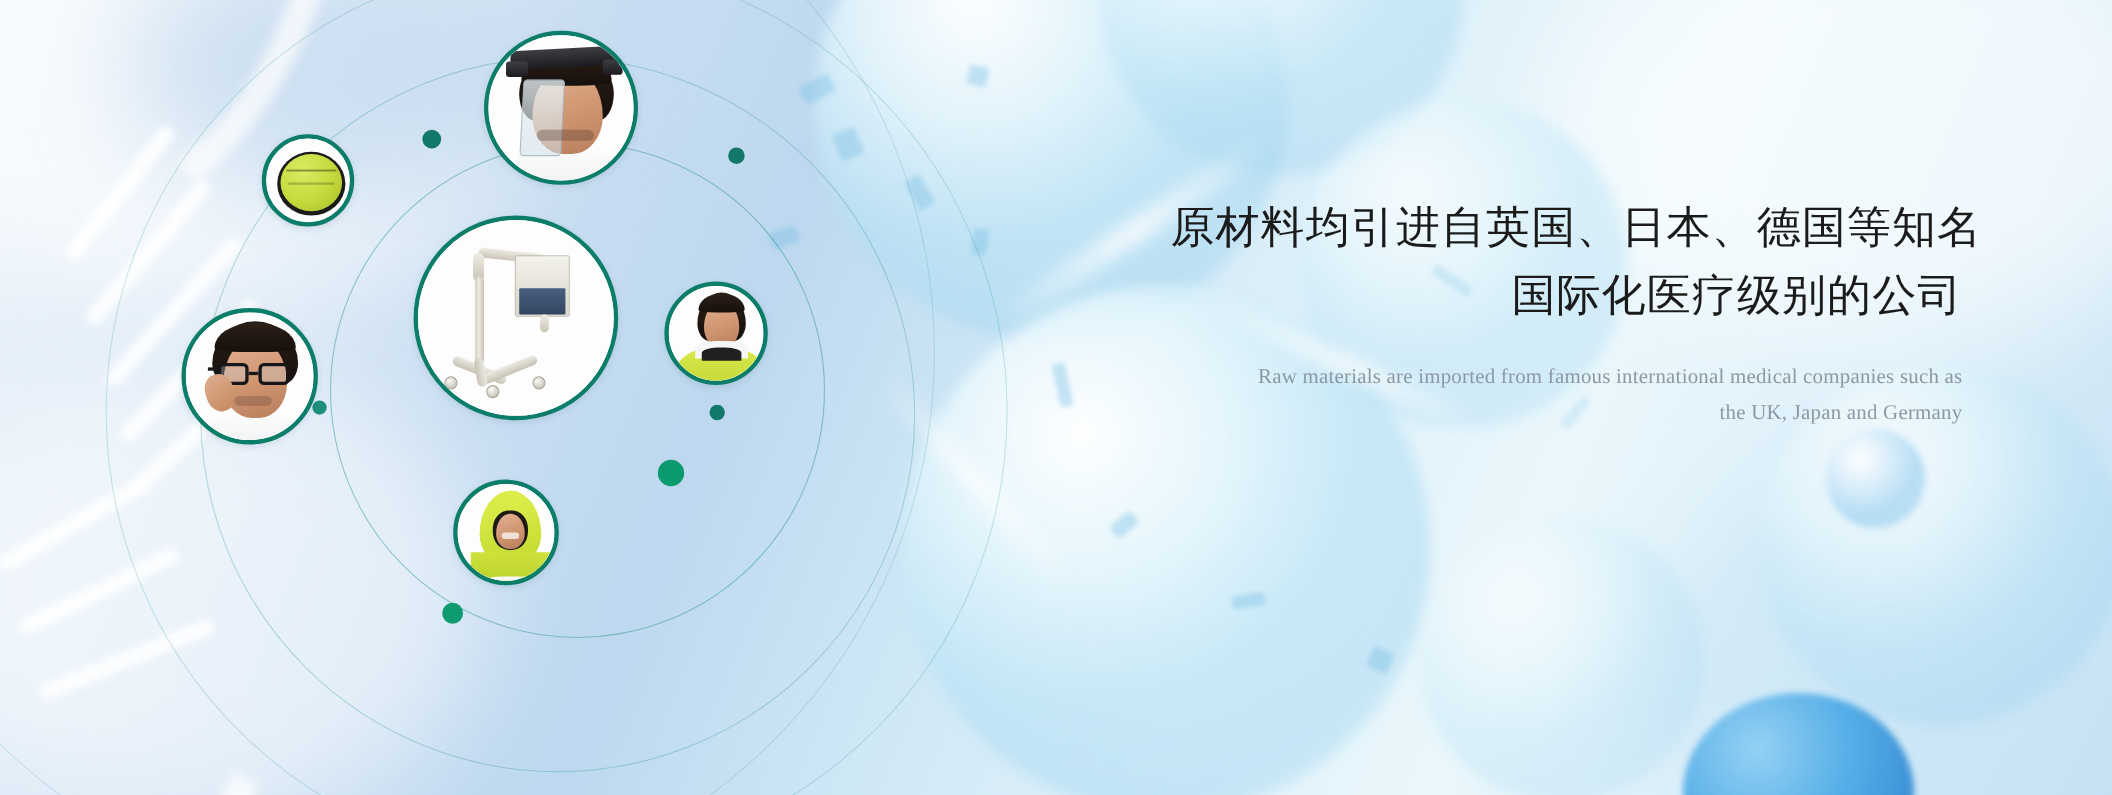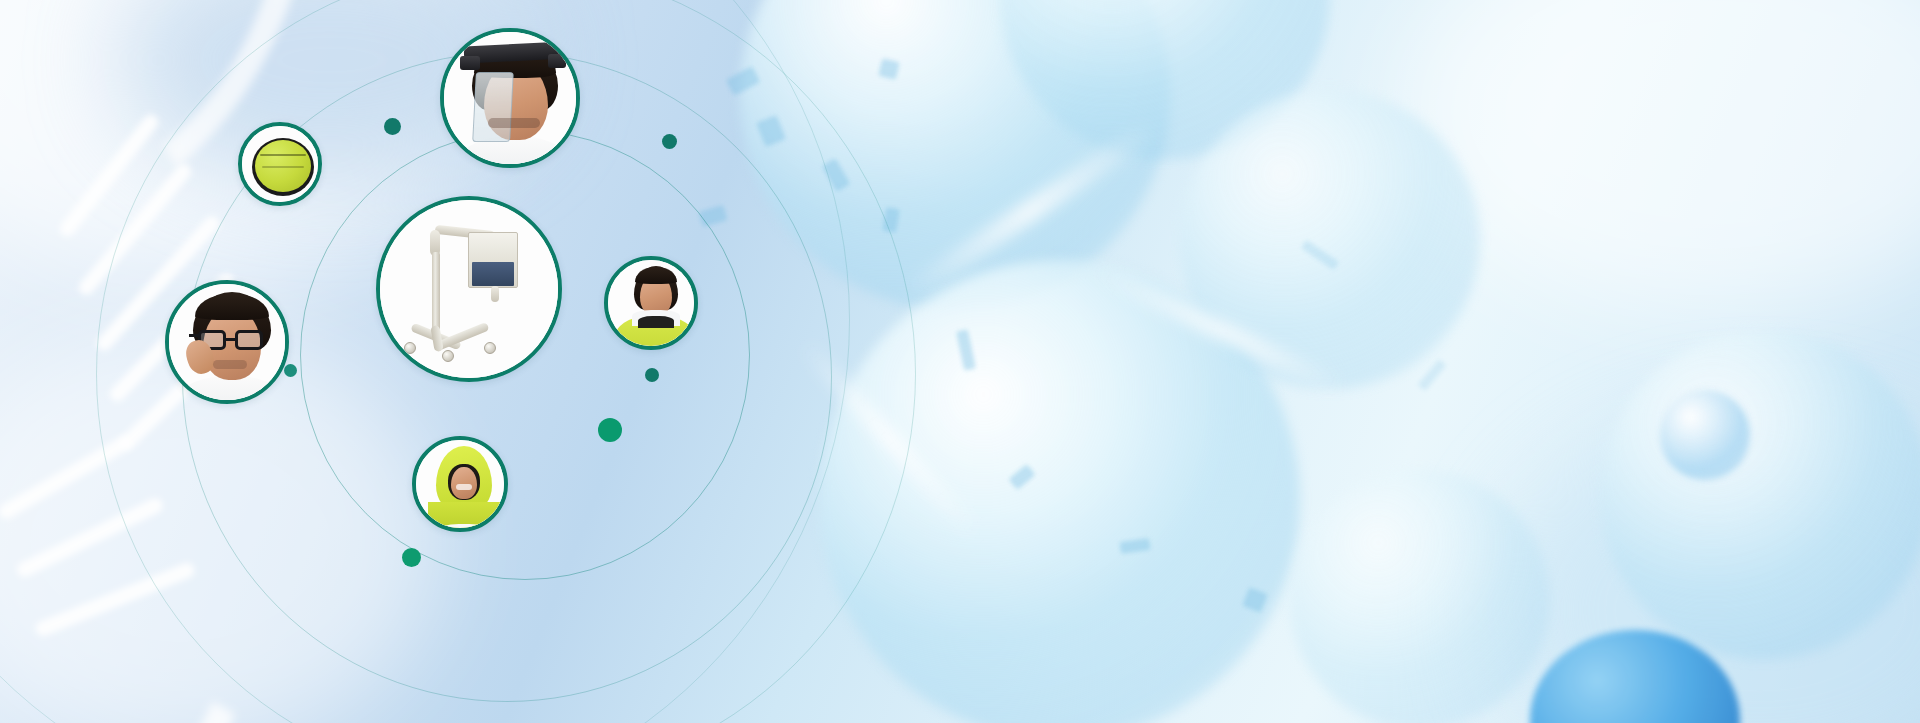--- a/index.html
+++ b/index.html
@@ -388,14 +388,24 @@
       <div class="p-bg"></div>
       <div class="hood-green" style="left:20px; top:6px;  width:56px; height:66px;"></div>
       <div class="hood-collar" style="left:12px; top:62px; width:72px; height:34px;"></div>
       <div style="position:absolute; left:32px; top:24px; width:32px; height:36px; border-radius:46%; background:#1d1a16;"></div>
       <div class="face" style="left:35px; top:27px; width:26px; height:32px;"></div>
       <div style="position:absolute; left:40px; top:44px; width:16px; height:6px; background:rgba(255,255,255,0.72); border-radius:4px;"></div>
       <div style="position:absolute; left:22px; top:84px; width:52px; height:14px; background:#fafafa; border-radius:40% 40% 0 0;"></div>
     </div>
   </div>
 
+  <div class="text-wrap">
+    <div class="headline">
+      <span>原材料均引进自英国、日本、德国等知名</span>
+      <span class="l2">国际化医疗级别的公司</span>
+    </div>
+    <div class="subline">
+      <span>Raw materials are imported from famous international medical companies such as</span>
+      <span class="s2">the UK, Japan and Germany</span>
+    </div>
+  </div>
 
 </div>
 
 </body></html>

